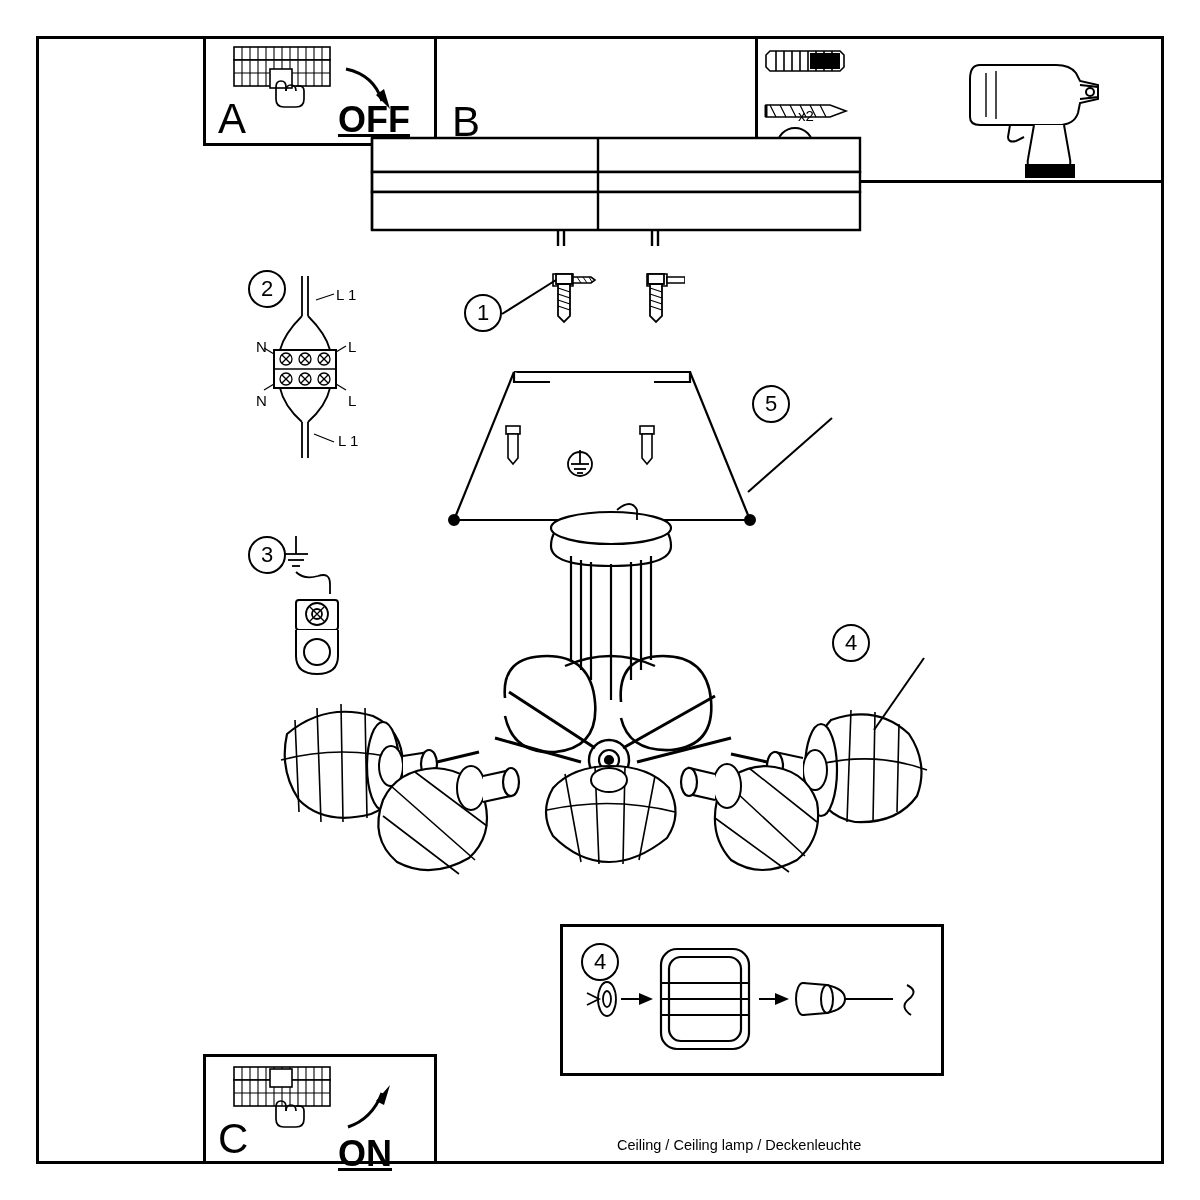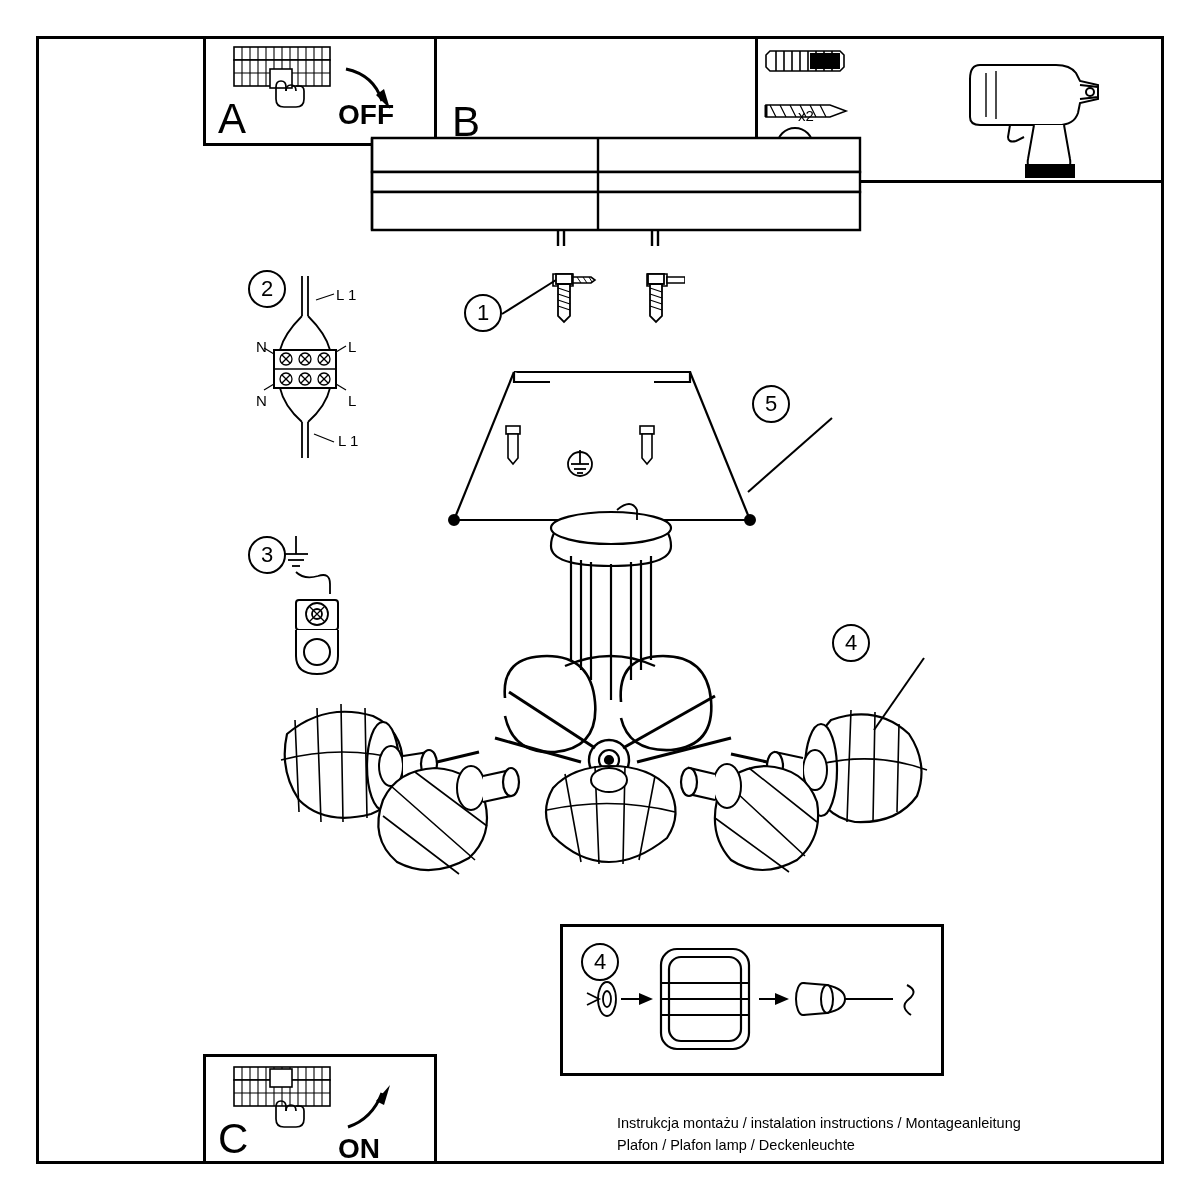--- a/index.html
+++ b/index.html
@@ -36,22 +36,23 @@
     position: absolute;
     font-family: "Liberation Sans", sans-serif;
     color: #000;
     white-space: nowrap;
   }
   .big-letter {
     font-size: 42px;
     font-weight: 400;
   }
   .word {
-    font-size: 28px;
+    font-size: 36px;
     font-weight: 700;
+    text-decoration: underline;
   }
   .tiny {
     font-size: 15px;
   }
   .step-circle {
     position: absolute;
     width: 38px;
     height: 38px;
     border: 2.5px solid #000;
     border-radius: 50%;
@@ -460,16 +461,15 @@
 
       <rect x="24" y="72" width="42" height="30" rx="3" fill="#fff" stroke-width="2"></rect>
       <circle cx="45" cy="86" r="11" fill="#fff"></circle>
       <circle cx="45" cy="86" r="5" fill="#fff"></circle>
       <path d="M37 78 L53 94 M53 78 L37 94" stroke-width="1.3"></path>
       <path d="M24 102 L24 128 Q24 146 45 146 Q66 146 66 128 L66 102" fill="#fff" stroke-width="2"></path>
       <circle cx="45" cy="124" r="13" fill="#fff" stroke-width="2"></circle>
     </g>
   </svg>
 
-  <div class="footer-text" style="left:617px; top:1112px;">Instrukcja montażu / instalation instructions / Montageanleitung</div>
-  <div class="footer-text" style="left:617px; top:1134px;">Plafon / Plafon lamp / Deckenleuchte</div>
+  <div class="footer-text" style="left:617px; top:1134px;">Ceiling / Ceiling lamp / Deckenleuchte</div>
 
 </div>
 
 </body></html>

